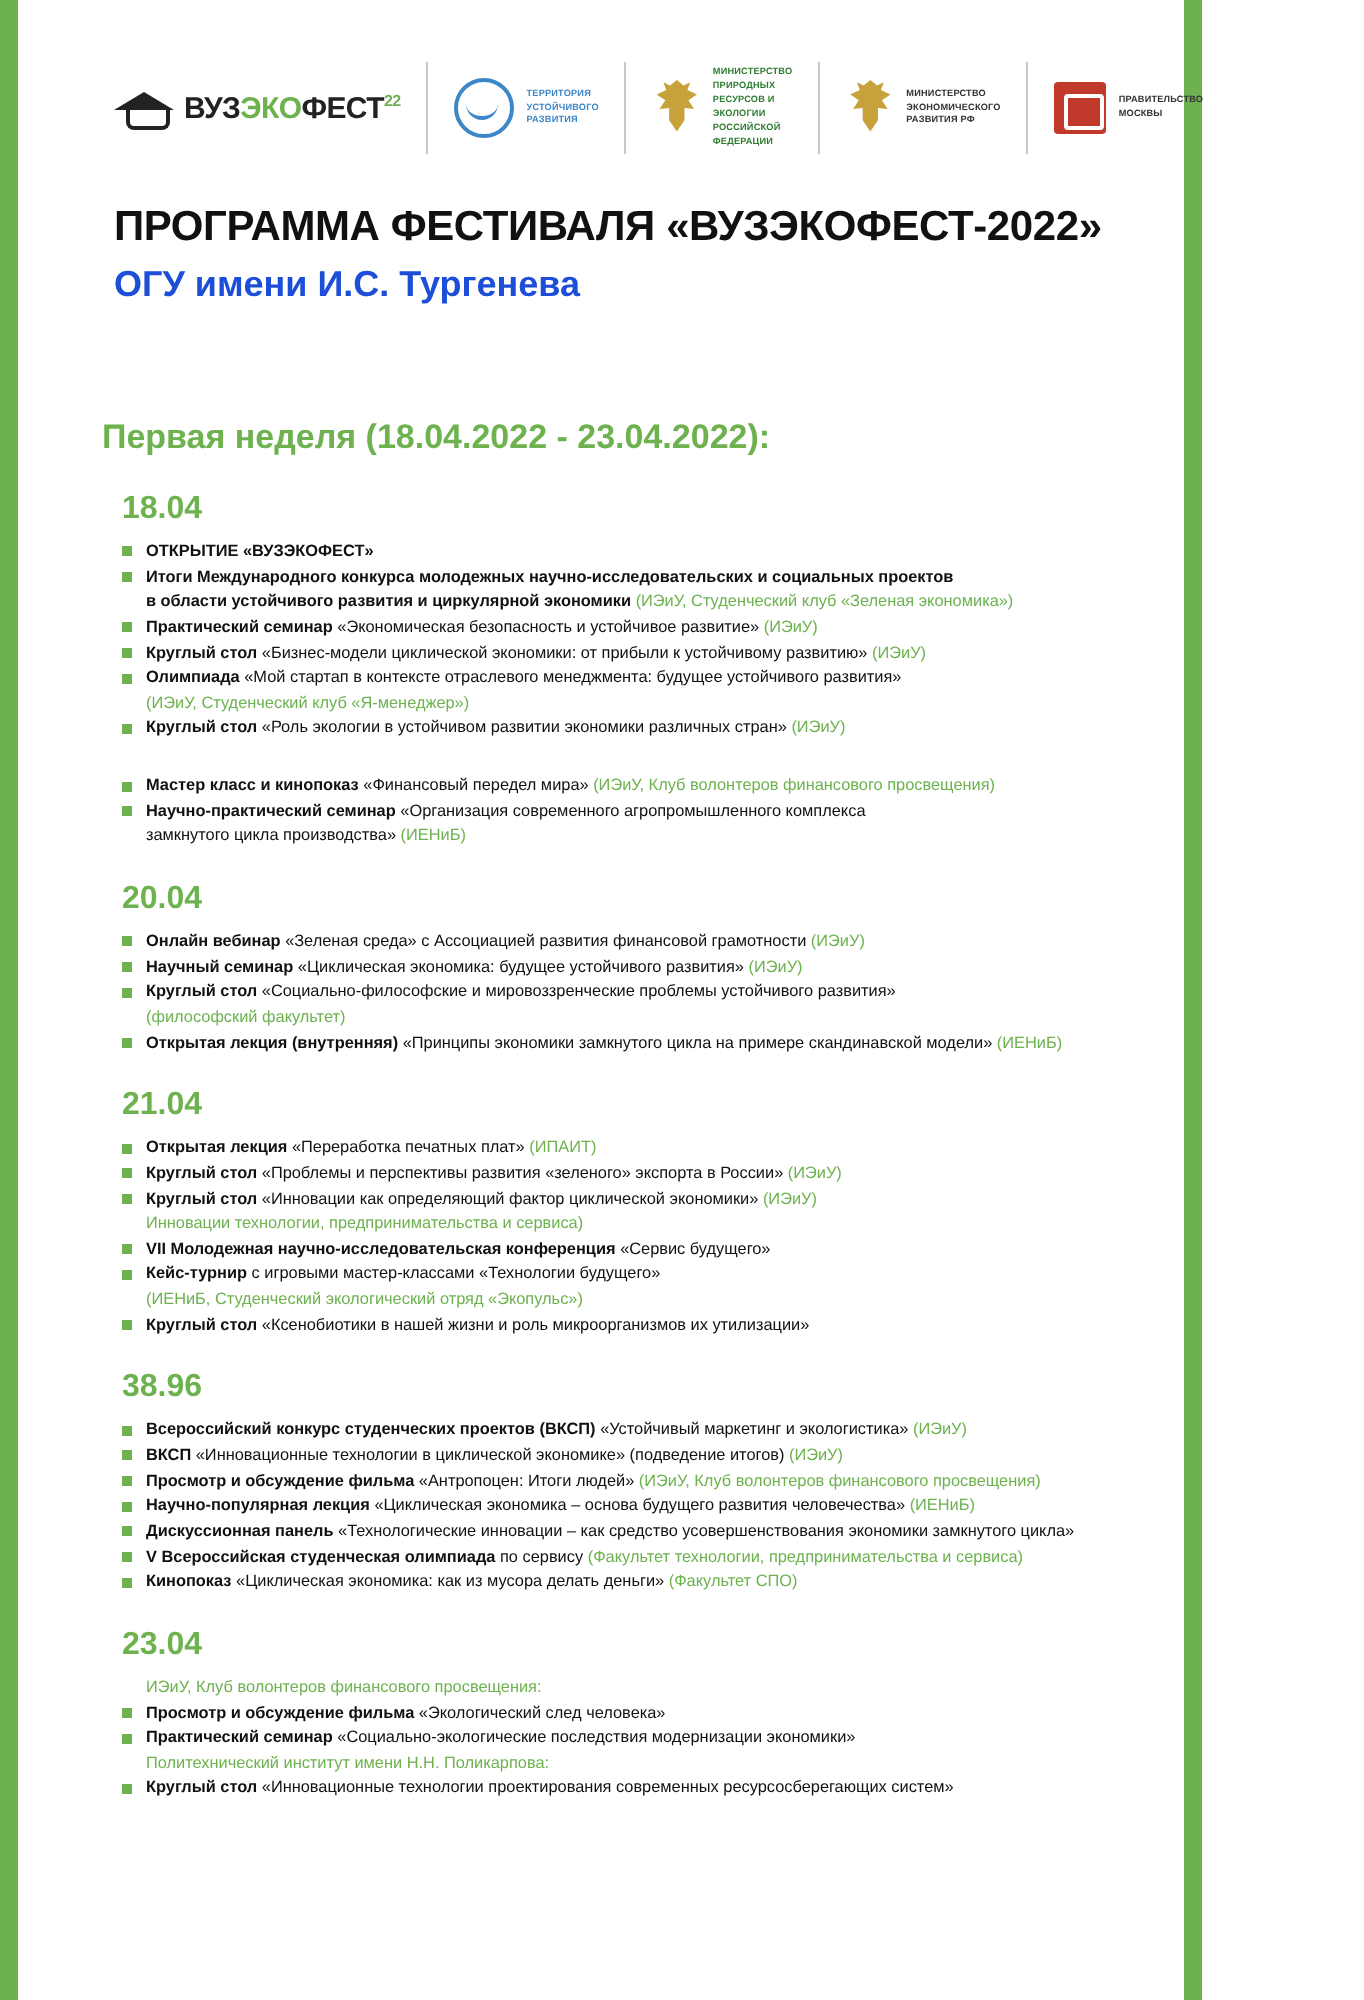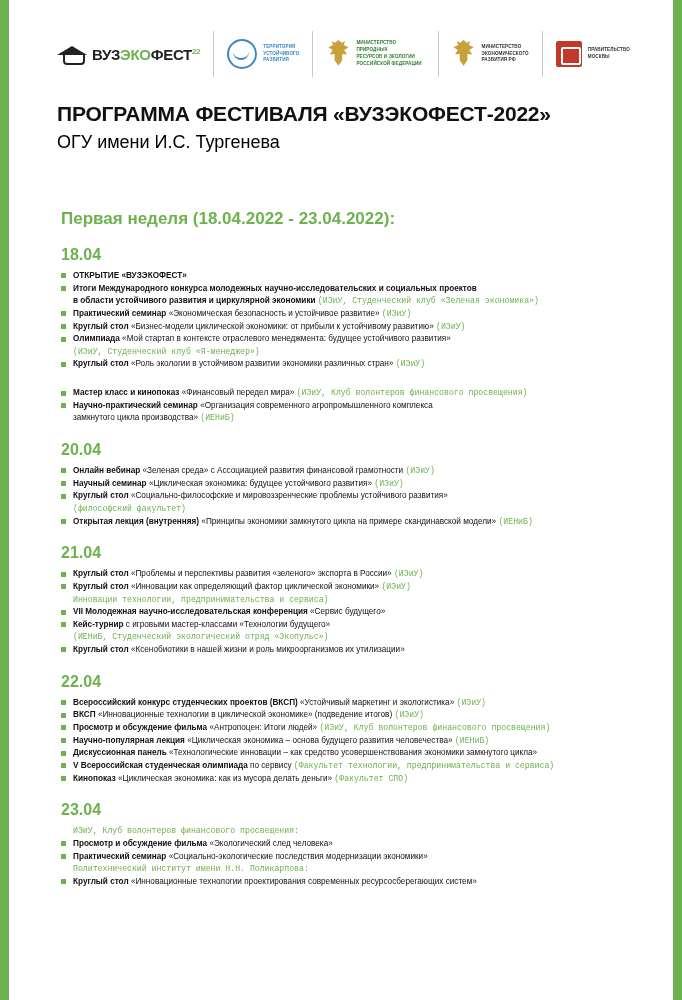--- a/index.html
+++ b/index.html
@@ -10,21 +10,21 @@
     width: 682px;
     height: 1000px;
     background: #ffffff;
     font-family: "Liberation Sans", sans-serif;
     color: #000000;
     position: relative;
     overflow: hidden;
   }
   .page {
     position: relative;
-    width: 682px;
+    width: 601px;
     height: 1000px;
     box-sizing: border-box;
     border-left: 9px solid #6db24f;
     border-right: 9px solid #6db24f;
     background: #ffffff;
   }
   .inner {
     padding: 28px 30px 0 38px;
   }
 
@@ -147,31 +147,31 @@
   
   .title {
     font-size: 21px;
     font-weight: bold;
     color: #111111;
     margin: 22px 0 0 10px;
     letter-spacing: -0.2px;
   }
   .subtitle {
     font-size: 18px;
-    font-weight: normal;
-    color: #000000;
+    font-weight: bold;
+    color: #1d4ed8;
     margin: 6px 0 0 10px;
   }
 
   
   .week-heading {
     font-size: 17px;
     font-weight: bold;
     color: #6db24f;
-    margin: 56px 0 0 14px;
+    margin: 56px 0 0 4px;
   }
 
   .day {
     margin-left: 14px;
     margin-top: 17px;
   }
   .day-title {
     font-size: 16px;
     font-weight: bold;
     color: #6db24f;
@@ -195,21 +195,21 @@
   .event.bullet:before {
     content: "";
     position: absolute;
     left: 0;
     top: 3.4px;
     width: 5px;
     height: 5px;
     background: #6db24f;
   }
   .event .b { font-weight: bold; }
-  .event .g { color: #6db24f; font-family: Liberation Mono, monospace; }
+  .event .g { color: #6db24f; }
   .event.plain { padding-left: 12px; }
 </style>
 </head>
 <body>
 
 <div class="page">
   <div class="inner">
 
     <div class="logo-bar">
       <div class="logo-cell">
@@ -302,31 +302,32 @@
             <li class="event bullet"><span class="b">Онлайн вебинар </span><span>«Зеленая среда» с Ассоциацией развития финансовой грамотности </span><span class="g">(ИЭиУ)</span></li>
             <li class="event bullet"><span class="b">Научный семинар </span><span>«Циклическая экономика: будущее устойчивого развития» </span><span class="g">(ИЭиУ)</span></li>
             <li class="event bullet"><span class="b">Круглый стол </span><span>«Социально-философские и мировоззренческие проблемы устойчивого развития»</span></li>
             <li class="event plain"><span class="g">(философский факультет)</span></li>
             <li class="event bullet"><span class="b">Открытая лекция (внутренняя) </span><span>«Принципы экономики замкнутого цикла на примере скандинавской модели» </span><span class="g">(ИЕНиБ)</span></li>
           </ul>
         </div>
         <div class="day">
           <div class="day-title">21.04</div>
           <ul class="events">
+            <li class="event bullet"><span class="b">Открытая лекция </span><span>«Переработка печатных плат» </span><span class="g">(ИПАИТ)</span></li>
             <li class="event bullet"><span class="b">Круглый стол </span><span>«Проблемы и перспективы развития «зеленого» экспорта в России» </span><span class="g">(ИЭиУ)</span></li>
             <li class="event bullet"><span class="b">Круглый стол </span><span>«Инновации как определяющий фактор циклической экономики» </span><span class="g">(ИЭиУ)</span></li>
             <li class="event plain"><span class="g">Инновации технологии, предпринимательства и сервиса)</span></li>
             <li class="event bullet"><span class="b">VII Молодежная научно-исследовательская конференция </span><span>«Сервис будущего»</span></li>
             <li class="event bullet"><span class="b">Кейс-турнир </span><span>с игровыми мастер-классами «Технологии будущего»</span></li>
             <li class="event plain"><span class="g">(ИЕНиБ, Студенческий экологический отряд «Экопульс»)</span></li>
             <li class="event bullet"><span class="b">Круглый стол </span><span> «Ксенобиотики в нашей жизни и роль микроорганизмов их утилизации»</span></li>
           </ul>
         </div>
         <div class="day">
-          <div class="day-title">22.04</div>
+          <div class="day-title">38.96</div>
           <ul class="events">
             <li class="event bullet"><span class="b">Всероссийский конкурс студенческих проектов (ВКСП) </span><span>«Устойчивый маркетинг и экологистика» </span><span class="g">(ИЭиУ)</span></li>
             <li class="event bullet"><span class="b">ВКСП </span><span>«Инновационные технологии в циклической экономике» (подведение итогов) </span><span class="g">(ИЭиУ)</span></li>
             <li class="event bullet"><span class="b">Просмотр и обсуждение фильма </span><span>«Антропоцен: Итоги людей» </span><span class="g">(ИЭиУ, Клуб волонтеров финансового просвещения)</span></li>
             <li class="event bullet"><span class="b">Научно-популярная лекция </span><span>«Циклическая экономика – основа будущего развития человечества» </span><span class="g">(ИЕНиБ)</span></li>
             <li class="event bullet"><span class="b">Дискуссионная панель </span><span>«Технологические инновации – как средство усовершенствования экономики замкнутого цикла»</span></li>
             <li class="event bullet"><span class="b">V Всероссийская студенческая олимпиада </span><span>по сервису </span><span class="g">(Факультет технологии, предпринимательства и сервиса)</span></li>
             <li class="event bullet"><span class="b">Кинопоказ </span><span>«Циклическая экономика: как из мусора делать деньги» </span><span class="g">(Факультет СПО)</span></li>
           </ul>
         </div>

